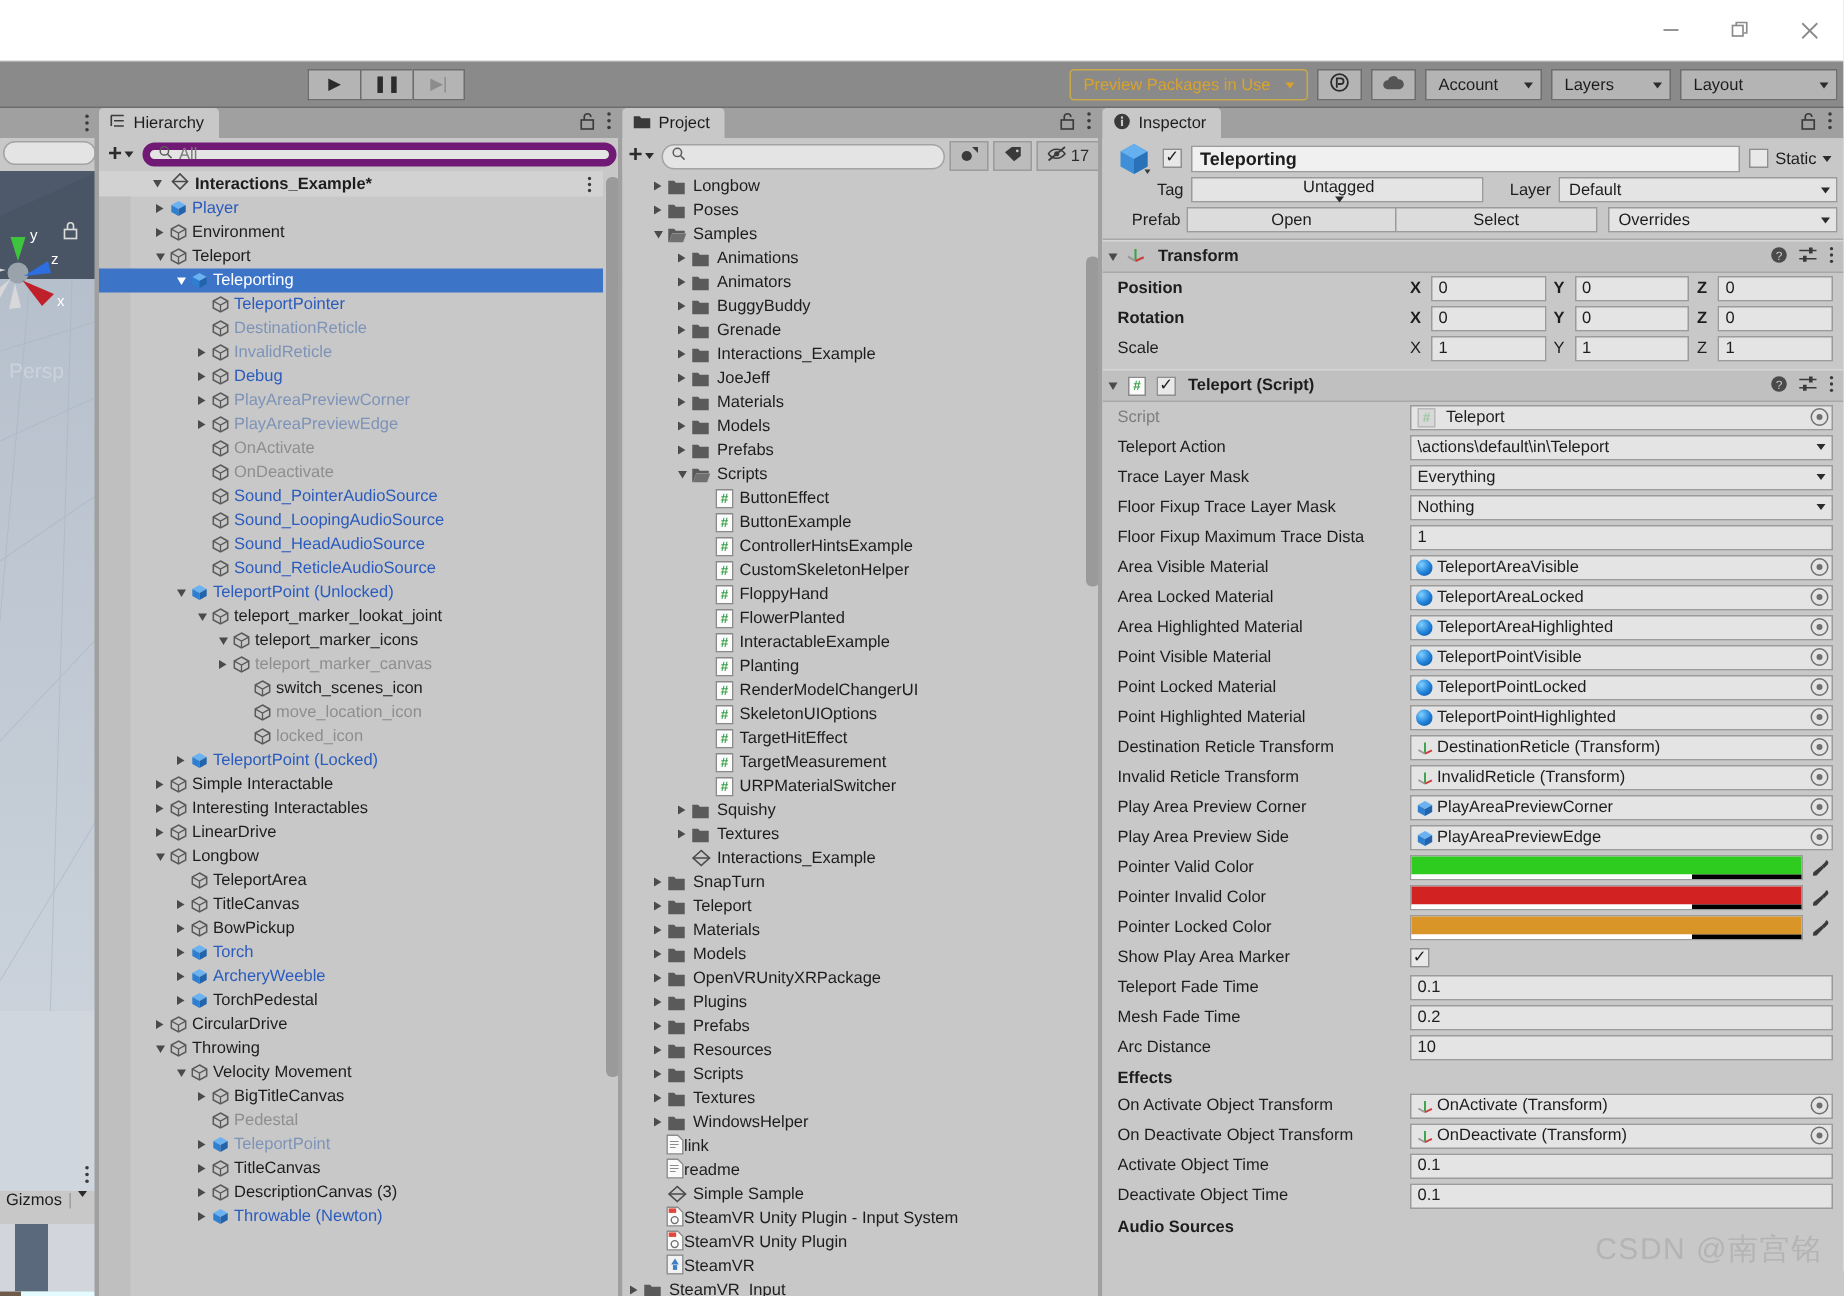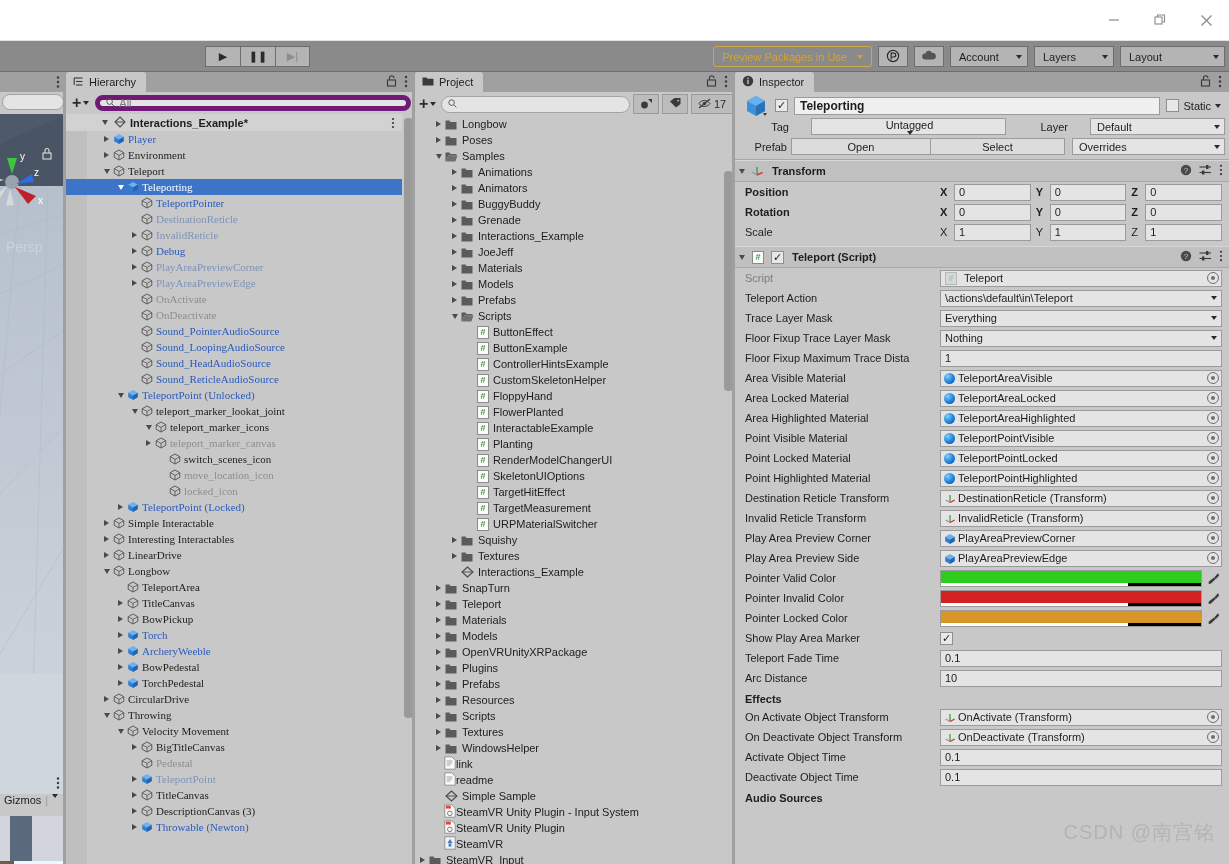--- a/index.html
+++ b/index.html
@@ -87,21 +87,21 @@
   .plus-btn { display:flex; align-items:center; gap:2px; padding:0 2px; }
   .searchfield {
     flex:1; height:16px; background:#e4e4e4; border:5px solid #701a75; border-radius:8px;
     display:flex; align-items:center; padding:0 6px; gap:4px; font-size:11px; color:#7a7a7a;
   }
   .scene-row {
     position:absolute; left:0; top:42px; width:100%; height:17px; background:#d2d2d2;
     display:flex; align-items:center; font-size:11px; font-weight:bold; color:#1d1d1d;
     padding-left:33px; gap:4px;
   }
-  .tree { position:absolute; left:0; top:59px; width:100%; bottom:0; overflow:hidden;font-family:Liberation Serif, serif; }
+  .tree { position:absolute; left:0; top:59px; width:100%; bottom:0; overflow:hidden; }
   .row { height:16px; display:flex; align-items:center; font-size:11px; color:#1d1d1d;
          white-space:nowrap; position:relative; }
   .row.sel { background:#3c74c8; color:#ffffff; }
   .row .lbl { line-height:16px; }
   .row.dim .lbl { color:#8e8e8e; }
   .row.pfb .lbl { color:#2a5bbd; }
   .row.sel .lbl { color:#ffffff; }
   .row.pfb.dim .lbl { color:#7e93b8; }
   .arrow { width:11px; height:16px; display:inline-flex; align-items:center; justify-content:center; flex:0 0 11px;}
   .arrow.none { }
@@ -137,21 +137,21 @@
   #inspector { left:735px; top:72px; width:494px; height:792px; }
   .insp-body { position:absolute; left:0; top:20px; width:100%; bottom:0; overflow:hidden; background:#c8c8c8; }
   .insp-head { height:68px; background:#c8c8c8; border-bottom:1px solid #a8a8a8; position:relative; }
   .name-row { display:flex; align-items:center; height:24px; padding:3px 4px 0 4px; gap:6px; }
   .objicon { width:26px; height:26px; flex:0 0 26px; margin-left:4px; position:relative; }
   .chk { width:13px;height:13px;background:#e8e8e8;border:1px solid #8f8f8f;display:flex;align-items:center;justify-content:center;flex:0 0 13px;}
   .chk.on:after { content:'✓'; font-size:11px; color:#1d1d1d; line-height:1; }
   .namefield { flex:1; height:18px; background:#f0f0f0; border:1px solid #9b9b9b;
                display:flex; align-items:center; padding:0 5px; font-weight:bold; font-size:12px; color:#1d1d1d; }
   .static-box { display:flex; align-items:center; gap:4px; font-size:11px; color:#1d1d1d; padding-right:4px;}
-  .tag-row { display:flex; align-items:center; height:20px; padding:1px 4px 0 4px; gap:22px; }
+  .tag-row { display:flex; align-items:center; height:20px; padding:1px 4px 0 4px; gap:5px; }
   .lbl-sm { font-size:11px; color:#1d1d1d; }
   .dropdown { height:17px; background:#e4e4e4; border:1px solid #9b9b9b;
               display:flex; align-items:center; justify-content:space-between; padding:0 4px 0 6px;
               font-size:11px; color:#1d1d1d; }
   .prefab-row { display:flex; align-items:center; height:20px; padding:1px 4px 0 4px; gap:0; }
   .pf-btn { height:17px; background:#dcdcdc; border:1px solid #9b9b9b;
             display:flex; align-items:center; justify-content:center; font-size:11px; color:#1d1d1d; }
 
   .comp-header { height:22px; background:#c0c0c0; display:flex; align-items:center;
                  gap:5px; padding:0 6px 0 4px; border-bottom:1px solid #a8a8a8; border-top:1px solid #d6d6d6;}
@@ -769,32 +769,20 @@
         <div class="row">
           <span style="width:49px;flex:0 0 49px;"></span>
           <span class="arrow">
             <span class="tri-r"></span>
           </span>
           <span class="cube"><svg width="12" height="12" viewBox="0 0 12 12">
               <path d="M6 1 L10.8 3.7 L6 6.4 L1.2 3.7 Z" fill="#6cb2f0"></path>
               <path d="M1.2 3.7 L6 6.4 L6 11 L1.2 8.3 Z" fill="#2f7fd0"></path>
               <path d="M10.8 3.7 L6 6.4 L6 11 L10.8 8.3 Z" fill="#2363ac"></path>
             </svg></span>
-          <span class="lbl">BowPedestal</span>
-        </div>
-        <div class="row">
-          <span style="width:49px;flex:0 0 49px;"></span>
-          <span class="arrow">
-            <span class="tri-r"></span>
-          </span>
-          <span class="cube"><svg width="12" height="12" viewBox="0 0 12 12">
-              <path d="M6 1 L10.8 3.7 L6 6.4 L1.2 3.7 Z" fill="#6cb2f0"></path>
-              <path d="M1.2 3.7 L6 6.4 L6 11 L1.2 8.3 Z" fill="#2f7fd0"></path>
-              <path d="M10.8 3.7 L6 6.4 L6 11 L10.8 8.3 Z" fill="#2363ac"></path>
-            </svg></span>
           <span class="lbl">TorchPedestal</span>
         </div>
         <div class="row">
           <span style="width:35px;flex:0 0 35px;"></span>
           <span class="arrow">
             <span class="tri-r"></span>
           </span>
           <span class="cube"><svg width="12" height="12" viewBox="0 0 12 12">
               <path d="M6 1 L10.8 3.7 L10.8 8.3 L6 11 L1.2 8.3 L1.2 3.7 Z" fill="none" stroke="#5a5a5a" stroke-width="1"></path>
               <path d="M1.2 3.7 L6 6.4 L10.8 3.7 M6 6.4 L6 11" fill="none" stroke="#5a5a5a" stroke-width="0.9"></path>
@@ -1806,20 +1794,26 @@
               <span class="chk on"></span>
             </span>
           </div>
           <div class="prop">
             <span class="pname">Teleport Fade Time</span>
             <span class="field">
               <span>0.1</span>
             </span>
           </div>
           <div class="prop">
+            <span class="pname">Mesh Fade Time</span>
+            <span class="field">
+              <span>0.2</span>
+            </span>
+          </div>
+          <div class="prop">
             <span class="pname">Arc Distance</span>
             <span class="field">
               <span>10</span>
             </span>
           </div>
           <div class="sect-title">Effects</div>
           <div class="prop">
             <span class="pname">On Activate Object Transform</span>
             <span class="objfield">
               <span class="prefabicon"><svg width="12" height="11" viewBox="0 0 12 11">

